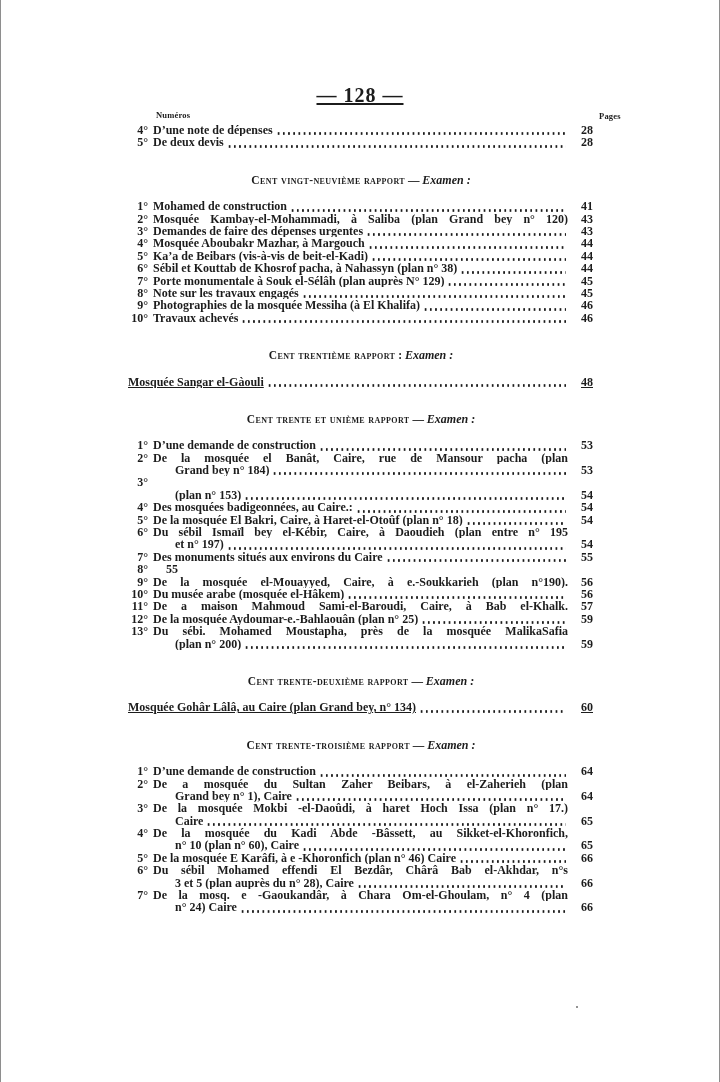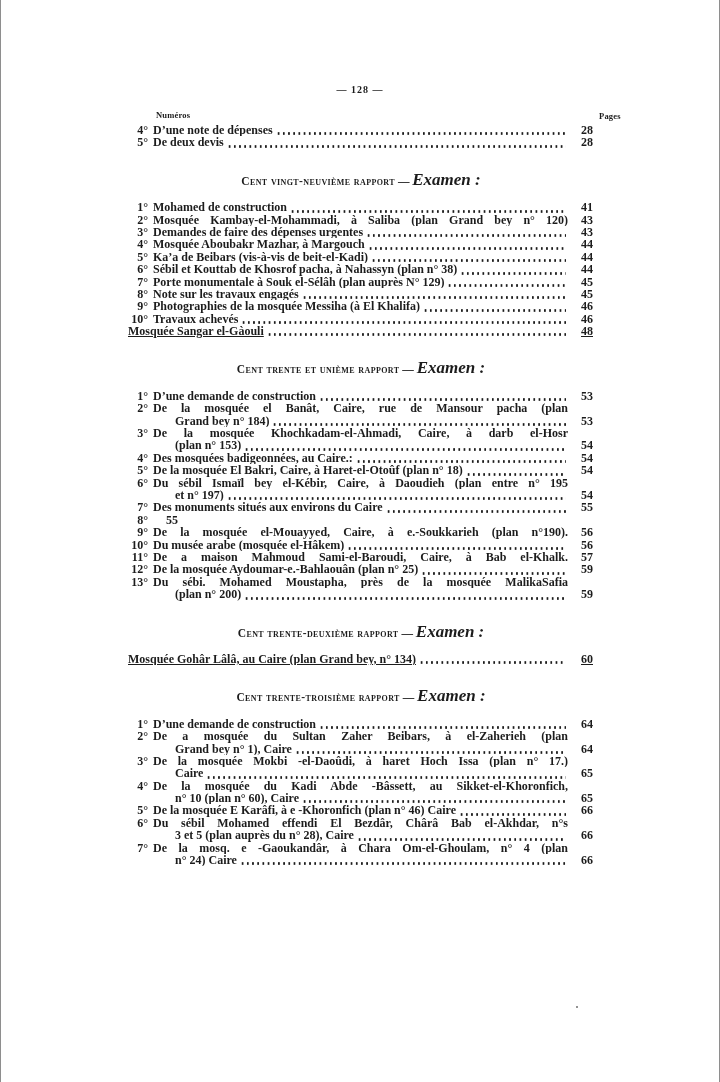--- a/index.html
+++ b/index.html
@@ -6,21 +6,21 @@
   body {
     width:720px; height:1082px; background:#ffffff; position:relative;
     font-family:"Liberation Serif","DejaVu Serif",serif;
     color:#1c1c1c; overflow:hidden;
   }
   .edge { position:absolute; top:0; bottom:0; width:1px; background:#8e8e8e; }
   .edge-l { left:0; } .edge-r { right:0; }
 
   .folio {
     position:absolute; top:84px; left:0; width:720px; text-align:center;
-    font-weight:700; font-size:10px; letter-spacing:1px;
+    font-weight:700; font-size:20px; letter-spacing:1px;text-decoration:underline;
   }
   .collabel { position:absolute; font-size:8.5px; font-weight:700; letter-spacing:0.2px; }
   .lab-l { left:124px; top:110px;padding-left:32px; }
   .lab-r { left:599px; top:111px; }
 
   .toc {
     position:absolute; left:122px; top:124px; width:478px;
     font-size:12px; font-weight:700; line-height:12.4px;
   }
   .row { display:flex; align-items:baseline; height:12.4px; white-space:nowrap; }
@@ -31,21 +31,21 @@
   .row.fill .text { flex:1 1 auto; text-align:justify; text-align-last:justify; }
   .leader {
     flex:1 1 auto; min-width:0; align-self:flex-end; height:5px; margin:0 2px 0 3px;
     background-image:radial-gradient(circle, #1c1c1c 1.05px, transparent 1.3px);
     background-size:5.2px 5px; background-repeat:repeat-x; background-position:0 0;
   }
   .page { flex:0 0 26px; margin-left:6px; text-align:center; }
 
   .heading { text-align:center; font-size:11.5px; font-weight:700; margin:25px 0 14px 0; }
   .hcaps { font-variant:small-caps; letter-spacing:0.4px; }
-  .hital { font-style:italic; font-size:17px; }
+  .hital { font-style:italic; font-size:12px; }
 
   .speck { position:absolute; left:576px; top:1006px; width:2px; height:2px;
            background:#6f6f6f; border-radius:50%; }
 </style>
 </head>
 <body>
 
 <div class="scan">
   <div class="edge edge-l"></div>
   <div class="edge edge-r"></div>
@@ -123,20 +123,21 @@
           <span class="page">46</span>
         </div>
         <div class="row">
           <span class="num">10°</span>
           <span class="text">Travaux achevés</span>
           <span class="leader"></span>
           <span class="page">46</span>
         </div>
       </div>
       <div class="toc-section">
+        <div class="heading"><span class="hcaps">Cent trentième rapport</span> : <span class="hital">Examen :</span></div>
         <div class="row flush">
           <span class="text">Mosquée Sangar el-Gàouli</span>
           <span class="leader"></span>
           <span class="page">48</span>
         </div>
       </div>
       <div class="toc-section">
         <div class="heading"><span class="hcaps">Cent trente et unième rapport</span> — <span class="hital">Examen :</span></div>
         <div class="row">
           <span class="num">1°</span>
@@ -151,21 +152,20 @@
         </div>
         <div class="row">
           <span class="num"></span>
           <span class="indent"></span>
           <span class="text">Grand bey n° 184)</span>
           <span class="leader"></span>
           <span class="page">53</span>
         </div>
         <div class="row fill">
           <span class="num">3°</span>
-          <span class="text">De la mosquée Khochkadam-el-Ahmadi, Caire, à darb el-Hosr</span>
           <span class="page"></span>
         </div>
         <div class="row">
           <span class="num"></span>
           <span class="indent"></span>
           <span class="text">(plan n° 153)</span>
           <span class="leader"></span>
           <span class="page">54</span>
         </div>
         <div class="row">

